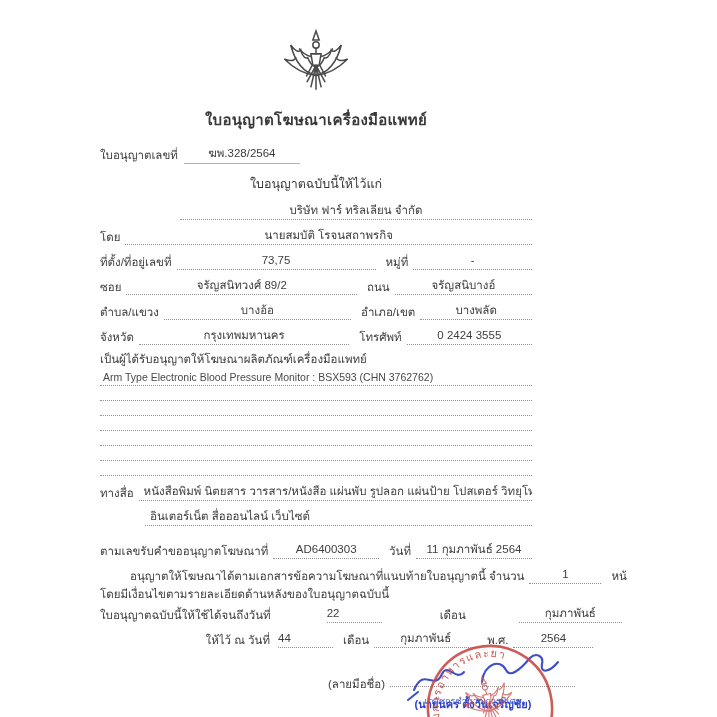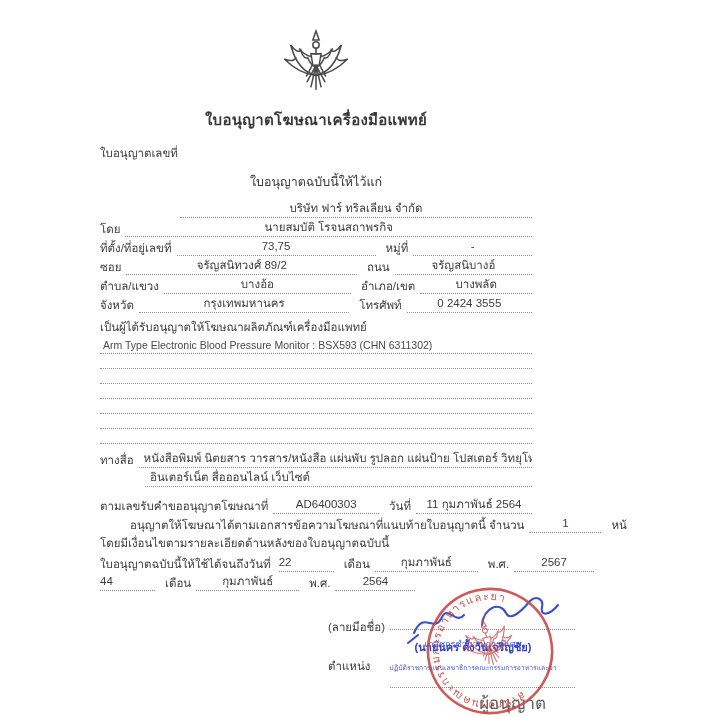--- a/index.html
+++ b/index.html
@@ -5,21 +5,21 @@
   html,body{margin:0;padding:0;background:#fff;}
   .page{position:relative;width:627px;height:717px;background:#ffffff;overflow:hidden;
         font-family:"Liberation Sans","DejaVu Sans",sans-serif;color:#3d3d3d;box-sizing:border-box;
         padding:26px 95px 0 100px;}
   .emblem-wrap{text-align:center;height:78px;color:#4a4a4a;}
   .doc-title{text-align:center;font-size:15px;font-weight:bold;color:#383838;margin-top:4px;letter-spacing:.3px;}
   .lic-row{margin-top:12px;font-size:11.5px;display:flex;align-items:flex-end;}
   .lic-row .lbl{padding-right:6px;}
   .solidline{display:inline-block;min-width:108px;text-align:center;border-bottom:1px solid #b3b3b3;padding:0 4px 1px;}
   .center-head{text-align:center;font-size:12.5px;font-weight:normal;color:#3a3a3a;margin-top:10px;}
-  .row{display:flex;align-items:flex-end;margin-top:1px;font-size:11.5px;line-height:16px;}
+  .row{display:flex;align-items:flex-end;margin-top:7px;font-size:11.5px;line-height:16px;}
   .lbl{white-space:nowrap;padding-right:5px;color:#3d3d3d;}
   .lbl.mid{padding-left:10px;}
   .fill{flex:1;border-bottom:1px dotted #8f8f8f;text-align:center;white-space:nowrap;overflow:hidden;padding:0 2px 1px;}
   .fill.left{text-align:left;padding-left:5px;}
   .fill.w17{flex:1.7;}
   .fill.w11{flex:1.1;}
   .fixed72{flex:0 0 72px;border-bottom:1px dotted #8f8f8f;text-align:center;padding-bottom:1px;}
   .fixed55{flex:0 0 55px;border-bottom:1px dotted #8f8f8f;text-align:left;padding-bottom:1px;}
   .fixed103{flex:0 0 103px;border-bottom:1px dotted #8f8f8f;text-align:center;padding-bottom:1px;}
   .fixed80{flex:0 0 80px;border-bottom:1px dotted #8f8f8f;text-align:center;padding-bottom:1px;}
@@ -70,20 +70,21 @@
   <div class="emblem-wrap">
     <svg width="78" height="76" viewBox="0 0 120 120">
         <use href="#garuda"></use>
       </svg>
   </div>
 
   <div class="doc-title">ใบอนุญาตโฆษณาเครื่องมือแพทย์</div>
 
   <div class="lic-row">
     <span class="lbl">ใบอนุญาตเลขที่</span>
+    <span class="solidline">ฆพ.328/2564</span>
   </div>
 
   <div class="center-head">ใบอนุญาตฉบับนี้ให้ไว้แก่</div>
 
   <div class="row" style="margin-top:8px;">
     <span style="flex:0 0 80px;"></span>
     <span class="fill">บริษัท ฟาร์ ทริลเลียน จำกัด</span>
   </div>
 
   <div class="row">
@@ -114,21 +115,21 @@
 
   <div class="row">
     <span class="lbl">จังหวัด</span>
     <span class="fill w17">กรุงเทพมหานคร</span>
     <span class="lbl mid">โทรศัพท์</span>
     <span class="fill">0 2424 3555</span>
   </div>
 
   <div class="statement">เป็นผู้ได้รับอนุญาตให้โฆษณาผลิตภัณฑ์เครื่องมือแพทย์</div>
 
-  <div class="product-line">Arm Type Electronic Blood Pressure Monitor : BSX593 (CHN 6311302)</div>
+  <div class="product-line">Arm Type Electronic Blood Pressure Monitor : BSX593 (CHN 3762762)</div>
 
   <div>
     <div class="ruled"></div>
     <div class="ruled"></div>
     <div class="ruled"></div>
     <div class="ruled"></div>
     <div class="ruled"></div>
     <div class="ruled"></div>
   </div>
 
@@ -152,30 +153,31 @@
   </div>
 
   <div class="row indent30">
     <span class="lbl">อนุญาตให้โฆษณาได้ตามเอกสารข้อความโฆษณาที่แนบท้ายใบอนุญาตนี้  จำนวน</span>
     <span class="fixed72">1</span>
     <span class="lbl mid">หน้า</span>
   </div>
 
   <div class="statement" style="margin-top:2px;">โดยมีเงื่อนไขตามรายละเอียดด้านหลังของใบอนุญาตฉบับนี้</div>
 
-  <div class="row mr30" style="margin-top:3px;">
+  <div class="row mr30" style="margin-top:3px;gap:48px;">
     <span class="lbl-right175" style="text-align:left;padding-left:0;">ใบอนุญาตฉบับนี้ให้ใช้ได้จนถึงวันที่</span>
     <span class="fixed55">22</span>
     <span class="lbl mid">เดือน</span>
     <span class="fixed103">กุมภาพันธ์</span>
     <span class="lbl mid">พ.ศ.</span>
     <span class="fixed80">2567</span>
   </div>
 
   <div class="row mr30">
+    <span class="lbl-right175">ให้ไว้ ณ วันที่</span>
     <span class="fixed55">44</span>
     <span class="lbl mid">เดือน</span>
     <span class="fixed103">กุมภาพันธ์</span>
     <span class="lbl mid">พ.ศ.</span>
     <span class="fixed80">2564</span>
   </div>
 
   <div class="sig-block">
     <span class="sig-label">(ลายมือชื่อ)</span>
     <div class="sig-line1"></div>

